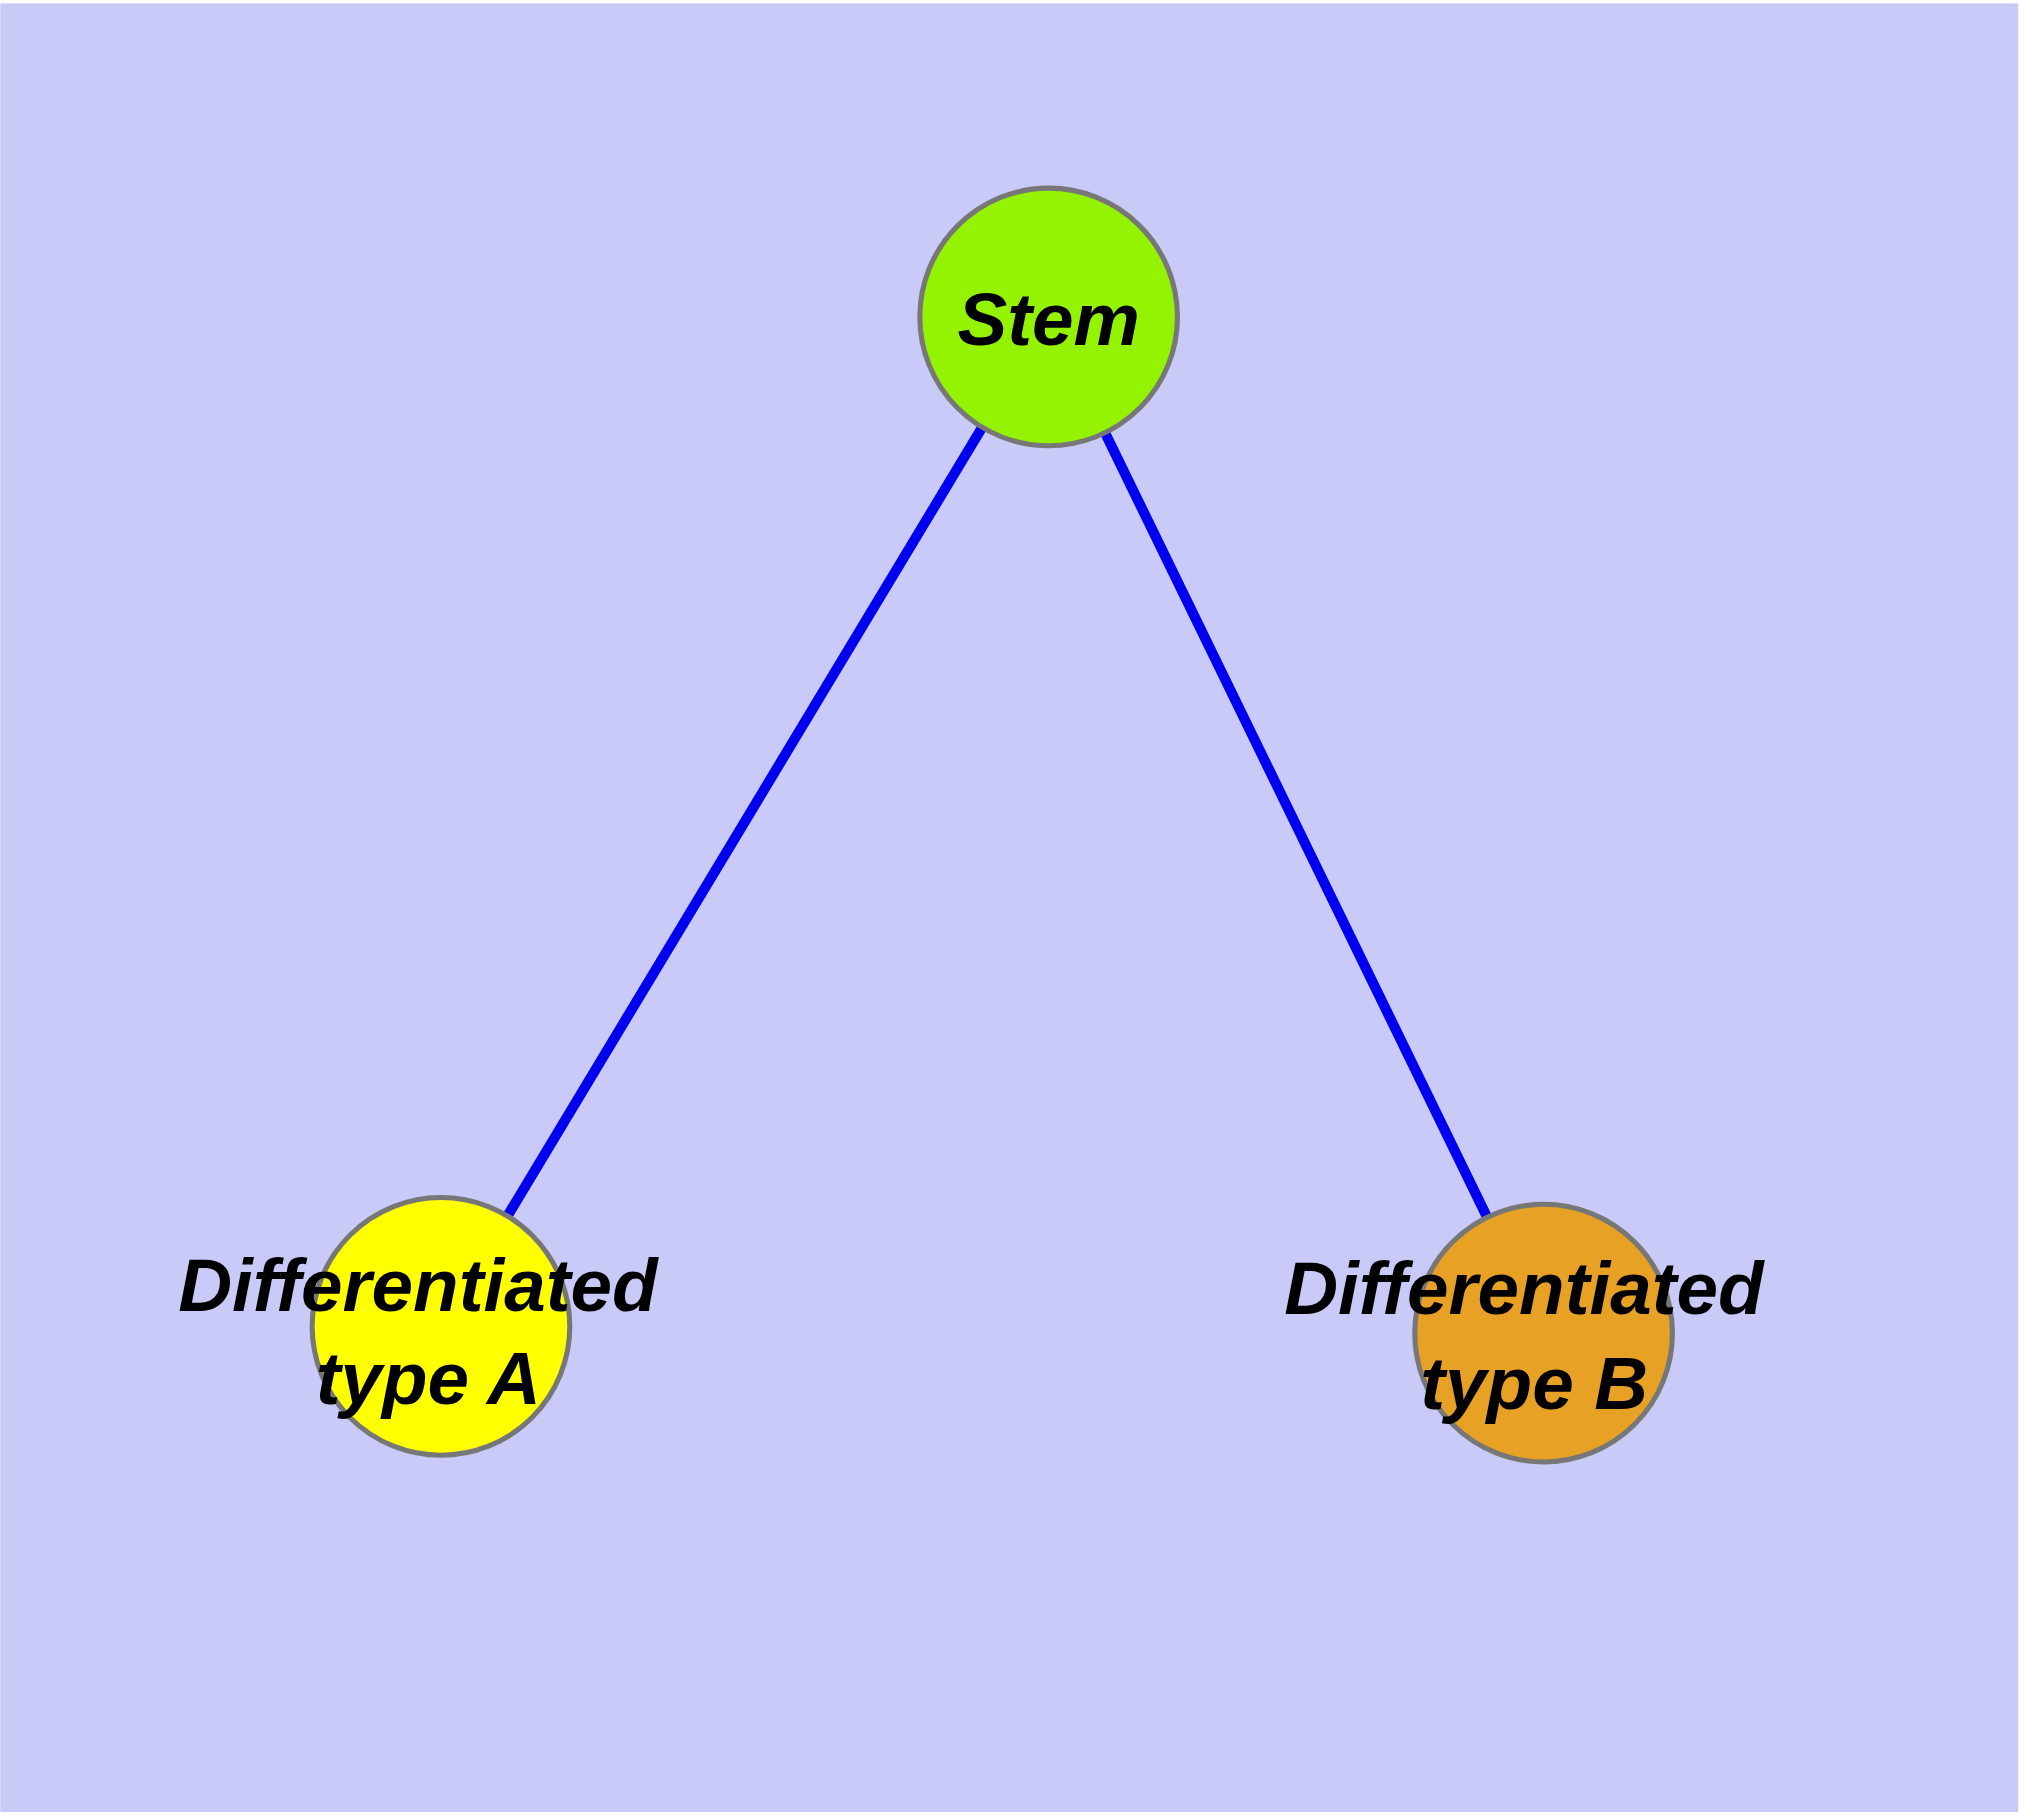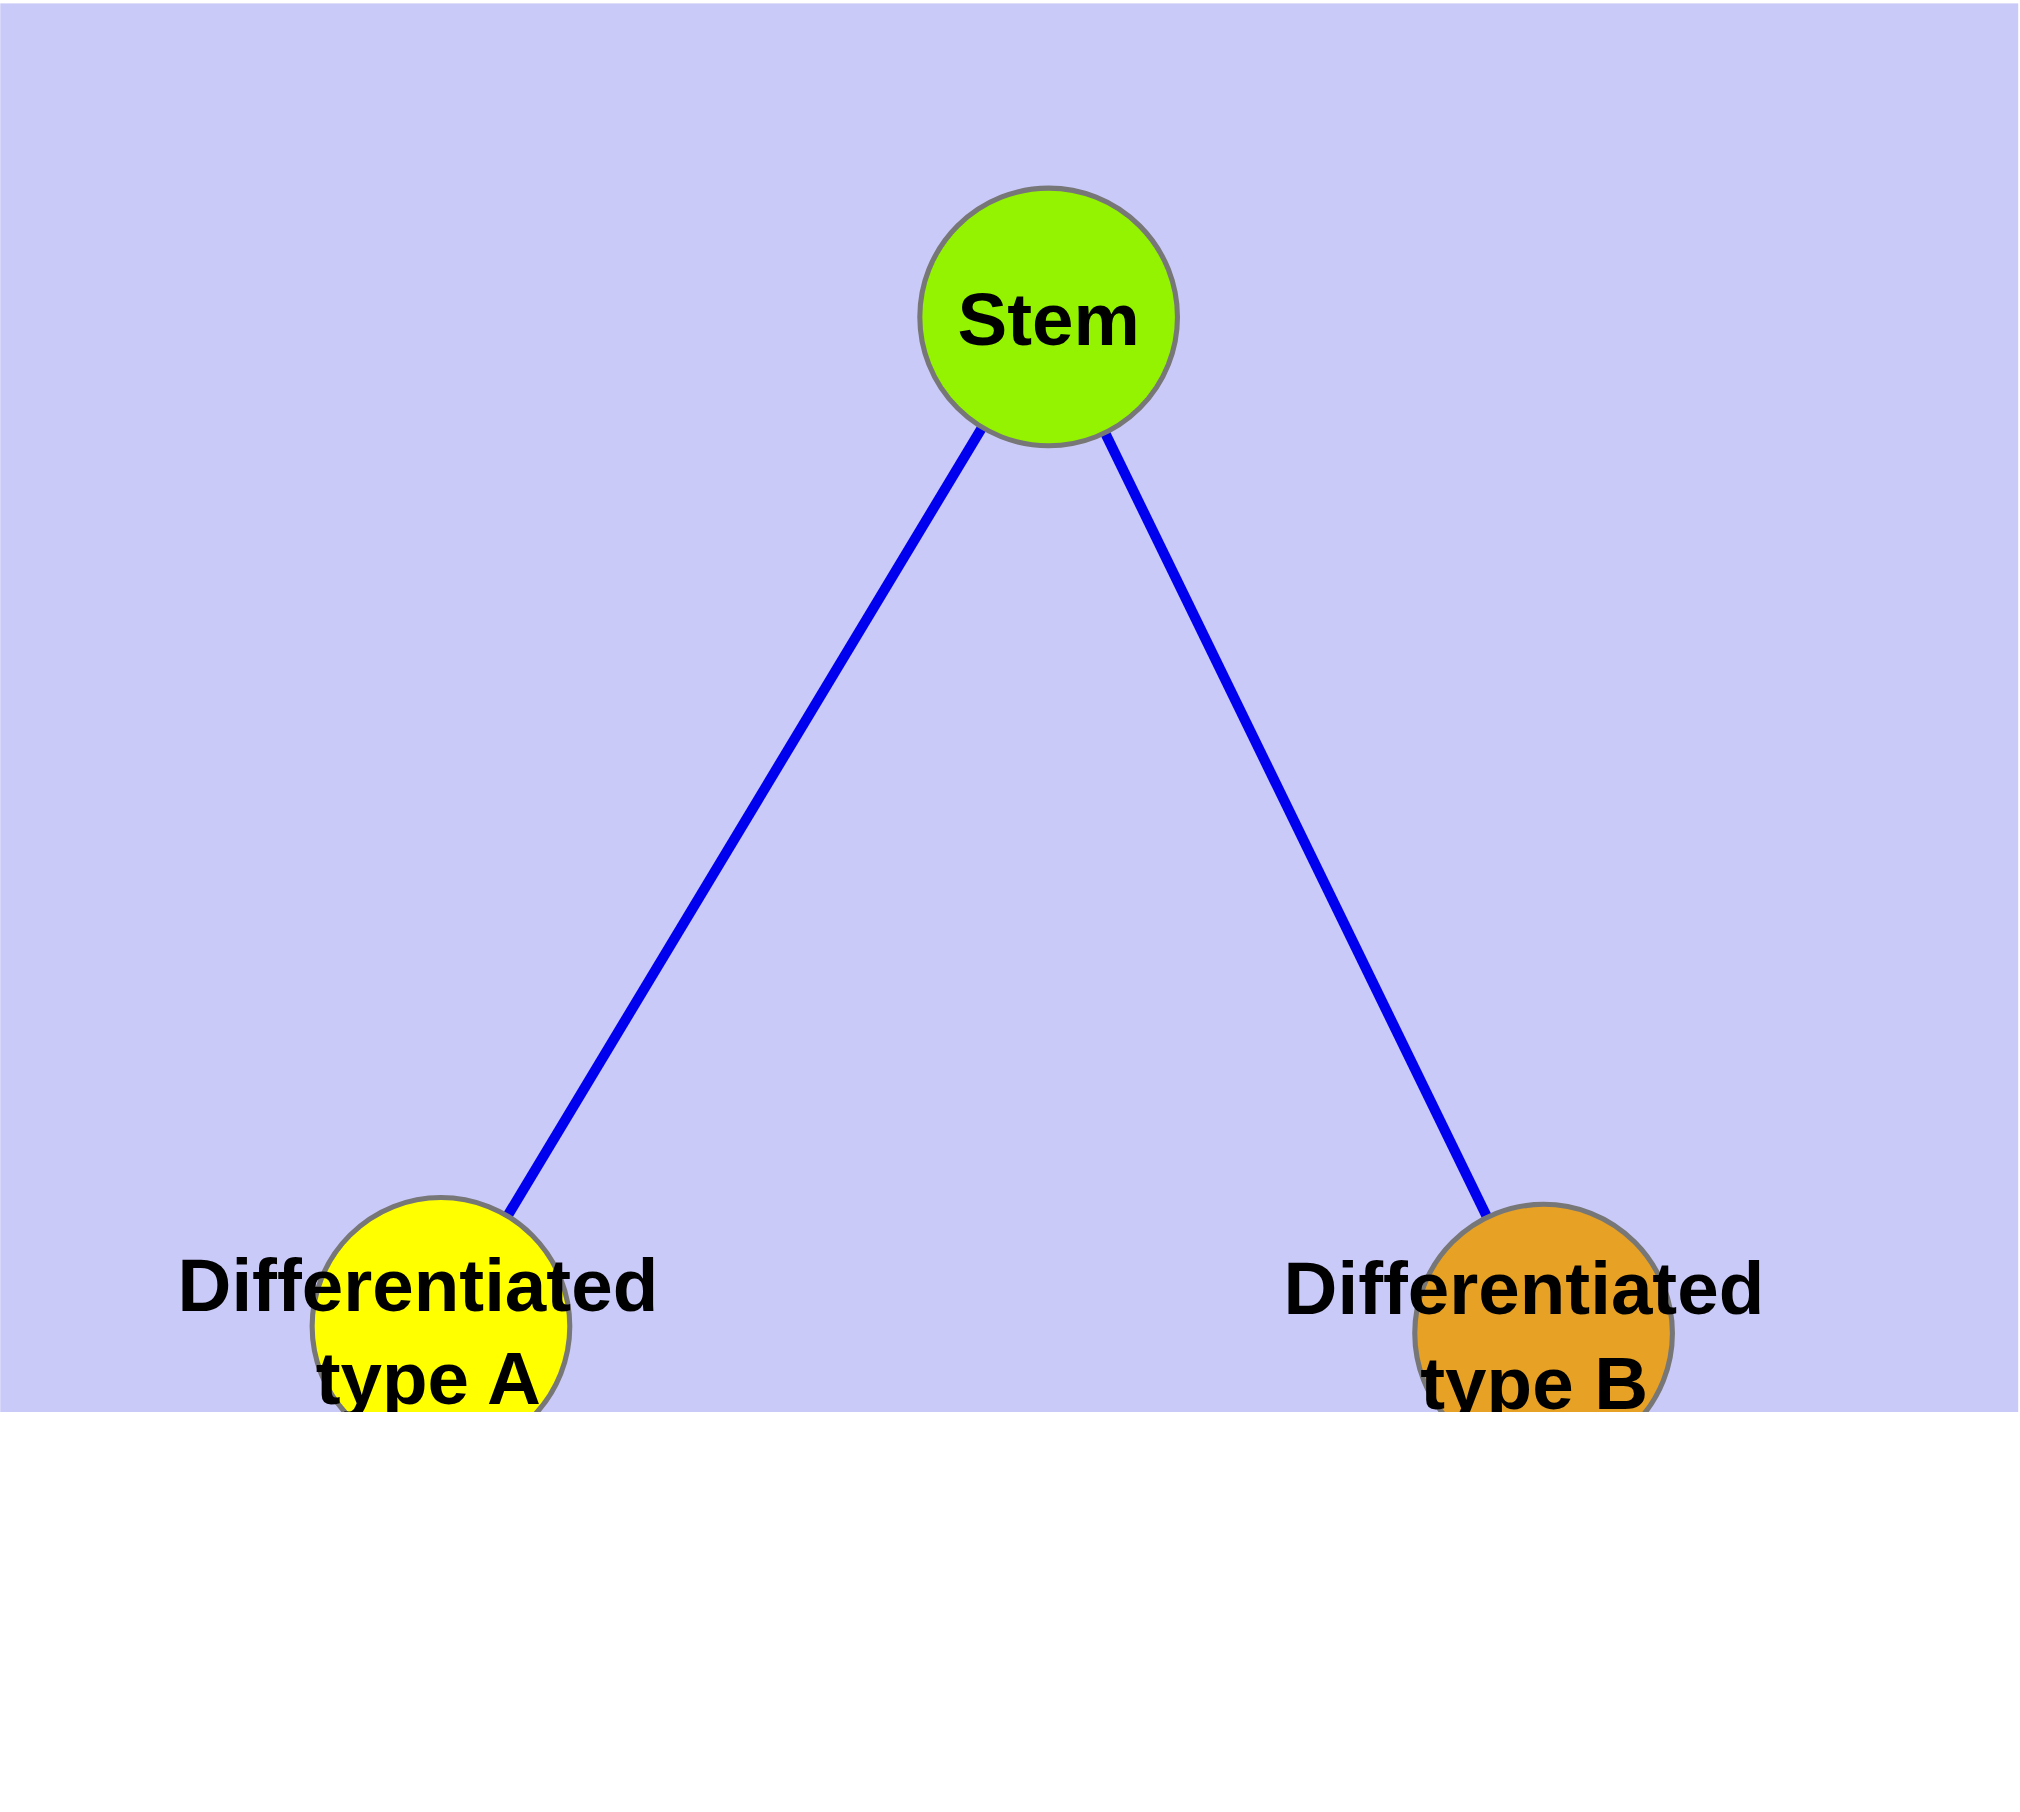--- a/index.html
+++ b/index.html
@@ -2,23 +2,24 @@
 <html style="font-size:13.6px"><head>
 <meta charset="utf-8">
 <style>
   html, body {
     margin: 0;
     padding: 0;
     background: #ffffff;
   }
   .page {
     width: 2021px;
-    height: 1412px;
+    height: 1812px;
     position: relative;
     overflow: hidden;
+    font-style: italic;
   }
   svg.diagram {
     display: block;
     width: 2021px;
     height: 1812px;
   }
   .node-label {
     font-family: "Liberation Sans", sans-serif;
     font-weight: bold;
     font-size: 88px;

